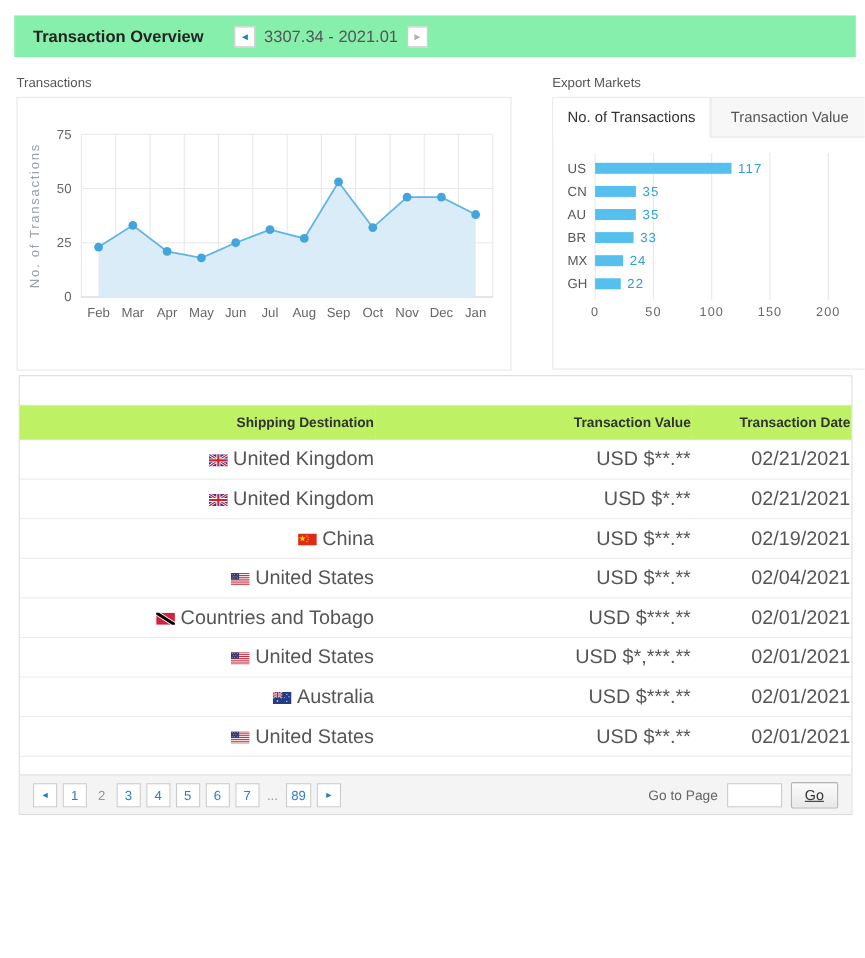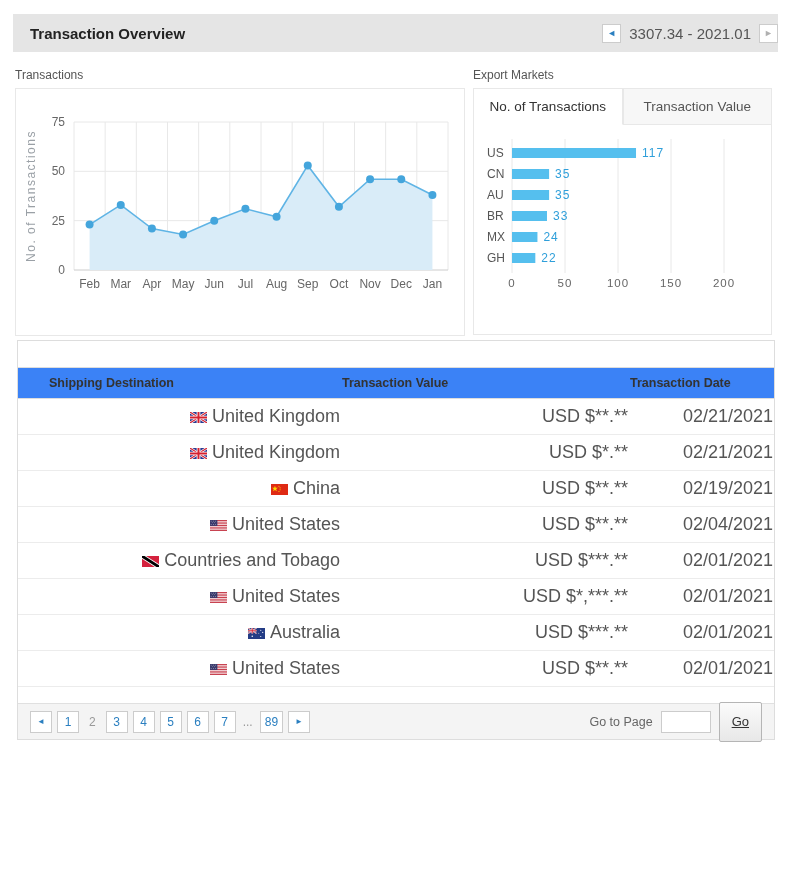--- a/index.html
+++ b/index.html
@@ -3,37 +3,37 @@
 <meta charset="utf-8">
 <style>
   * { box-sizing: border-box; }
   html, body { margin: 0; padding: 0; }
   body {
     width: 786px; height: 871px; background: #fff;
     font-family: "Liberation Sans", sans-serif; color: #333;
     overflow: hidden;
   }
   .section-bar {
-    height: 38px; background: #e5e5e5;
+    height: 38px; background: #86efac;
     margin: 14px 8px 0 13px;
-    display: flex; align-items: center; justify-content: space-between;
+    display: flex; align-items: center;
   }
   .section-title { font-size: 15px; font-weight: bold; color: #222; padding-left: 17px; }
   .date-nav { display: flex; align-items: center; margin-left: 28px; }
   .nav-btn {
     width: 19px; height: 19px; border: 1px solid #ccc; background: #fff;
     display: flex; align-items: center; justify-content: center;
     padding: 0; cursor: pointer;
   }
   .nav-btn .arr { font-size: 9px; line-height: 1; }
   .arr.blue { color: #2a7fc0; }
   .arr.gray { color: #b0b0b0; }
   .date-range { font-size: 15px; color: #555; margin: 0 8px; }
 
-  .charts-row { display: flex; margin: 0 11px 0 15px; gap: 8px; }
+  .charts-row { display: flex; margin: 0 11px 0 15px; gap: 37px; }
   .chart-col.left { width: 450px; }
   .chart-col.right { width: 299px; }
   .chart-label { font-size: 12px; color: #555; margin: 16px 0 6px 0; }
   .panel { border: 1px solid #e8e8e8; background: #fff; }
 
   .tabs { display: flex; height: 36px; }
   .tab {
     flex: 1; display: flex; align-items: center; justify-content: center;
     font-size: 13.5px; color: #555; background: #f7f7f7;
     border-bottom: 1px solid #e8e8e8; border-left: 1px solid #e8e8e8;
@@ -55,22 +55,22 @@
   .dropdown-arrow-box {
     width: 25px; align-self: stretch; border-left: 1px solid #999;
     display: flex; align-items: center; justify-content: center;
     font-size: 9px; color: #111;
   }
   .summary { font-size: 12px; color: #333; margin: 13px 0 0 1px; }
   .link { color: #2a7fc0; cursor: pointer; }
 
   table { width: 100%; border-collapse: collapse; margin-top: 26px; table-layout: fixed; }
   thead th {
-    background: #3b82f6; border-top: 1px solid #ddd; border-bottom: 1px solid #ddd;
-    height: 31px; font-size: 12.5px; font-weight: bold; color: #333; text-align: left;
+    background: #bef264; border-top: 1px solid #ddd; border-bottom: 1px solid #ddd;
+    height: 31px; font-size: 12.5px; font-weight: bold; color: #333; text-align: right;
   }
   th.c1, td.c1 { width: 323px; padding-left: 31px; }
   th.c2, td.c2 { width: 288px; }
   tbody td { height: 36px; border-bottom: 1px solid #ececec; font-size: 18px; color: #555; text-align: right; }
   .flag { display: inline-block; width: 17px; height: 11px; margin-right: 5px; vertical-align: -1px; }
   .flag svg { width: 100%; height: 100%; display: block; }
 
   .pagination-bar {
     margin-top: 16px; height: 36px; background: #f4f4f4; border-top: 1px solid #e0e0e0;
     display: flex; align-items: center; justify-content: space-between; padding: 0 12px;
@@ -81,21 +81,21 @@
     border: 1px solid #ccc; background: #fff; color: #2a7fc0;
     font-size: 12px; font-family: "Liberation Sans", sans-serif;
     display: flex; align-items: center; justify-content: center; cursor: pointer;
   }
   .page-btn .arr { font-size: 8px; }
   .page-current { color: #999; font-size: 12px; padding: 0 5px; }
   .page-ellipsis { color: #999; font-size: 12px; padding: 0 2px; }
   .goto { display: flex; align-items: center; gap: 8px; font-size: 12.5px; color: #666; }
   .goto input { width: 50px; height: 22px; border: 1px solid #ccc; font-size: 12px; padding: 0 4px; }
   .goto button {
-    height: 40px; padding: 0 12px; border: 1px solid #b5b5b5; border-radius: 2px;
+    height: 24px; padding: 0 12px; border: 1px solid #b5b5b5; border-radius: 2px;
     background: linear-gradient(#fbfbfb, #e8e8e8);
     font-size: 13px; color: #333; cursor: pointer;
     font-family: "Liberation Sans", sans-serif;
     text-decoration: underline;
   }
   svg text { font-family: "Liberation Sans", sans-serif; }
 </style>
 </head>
 <body>
 

